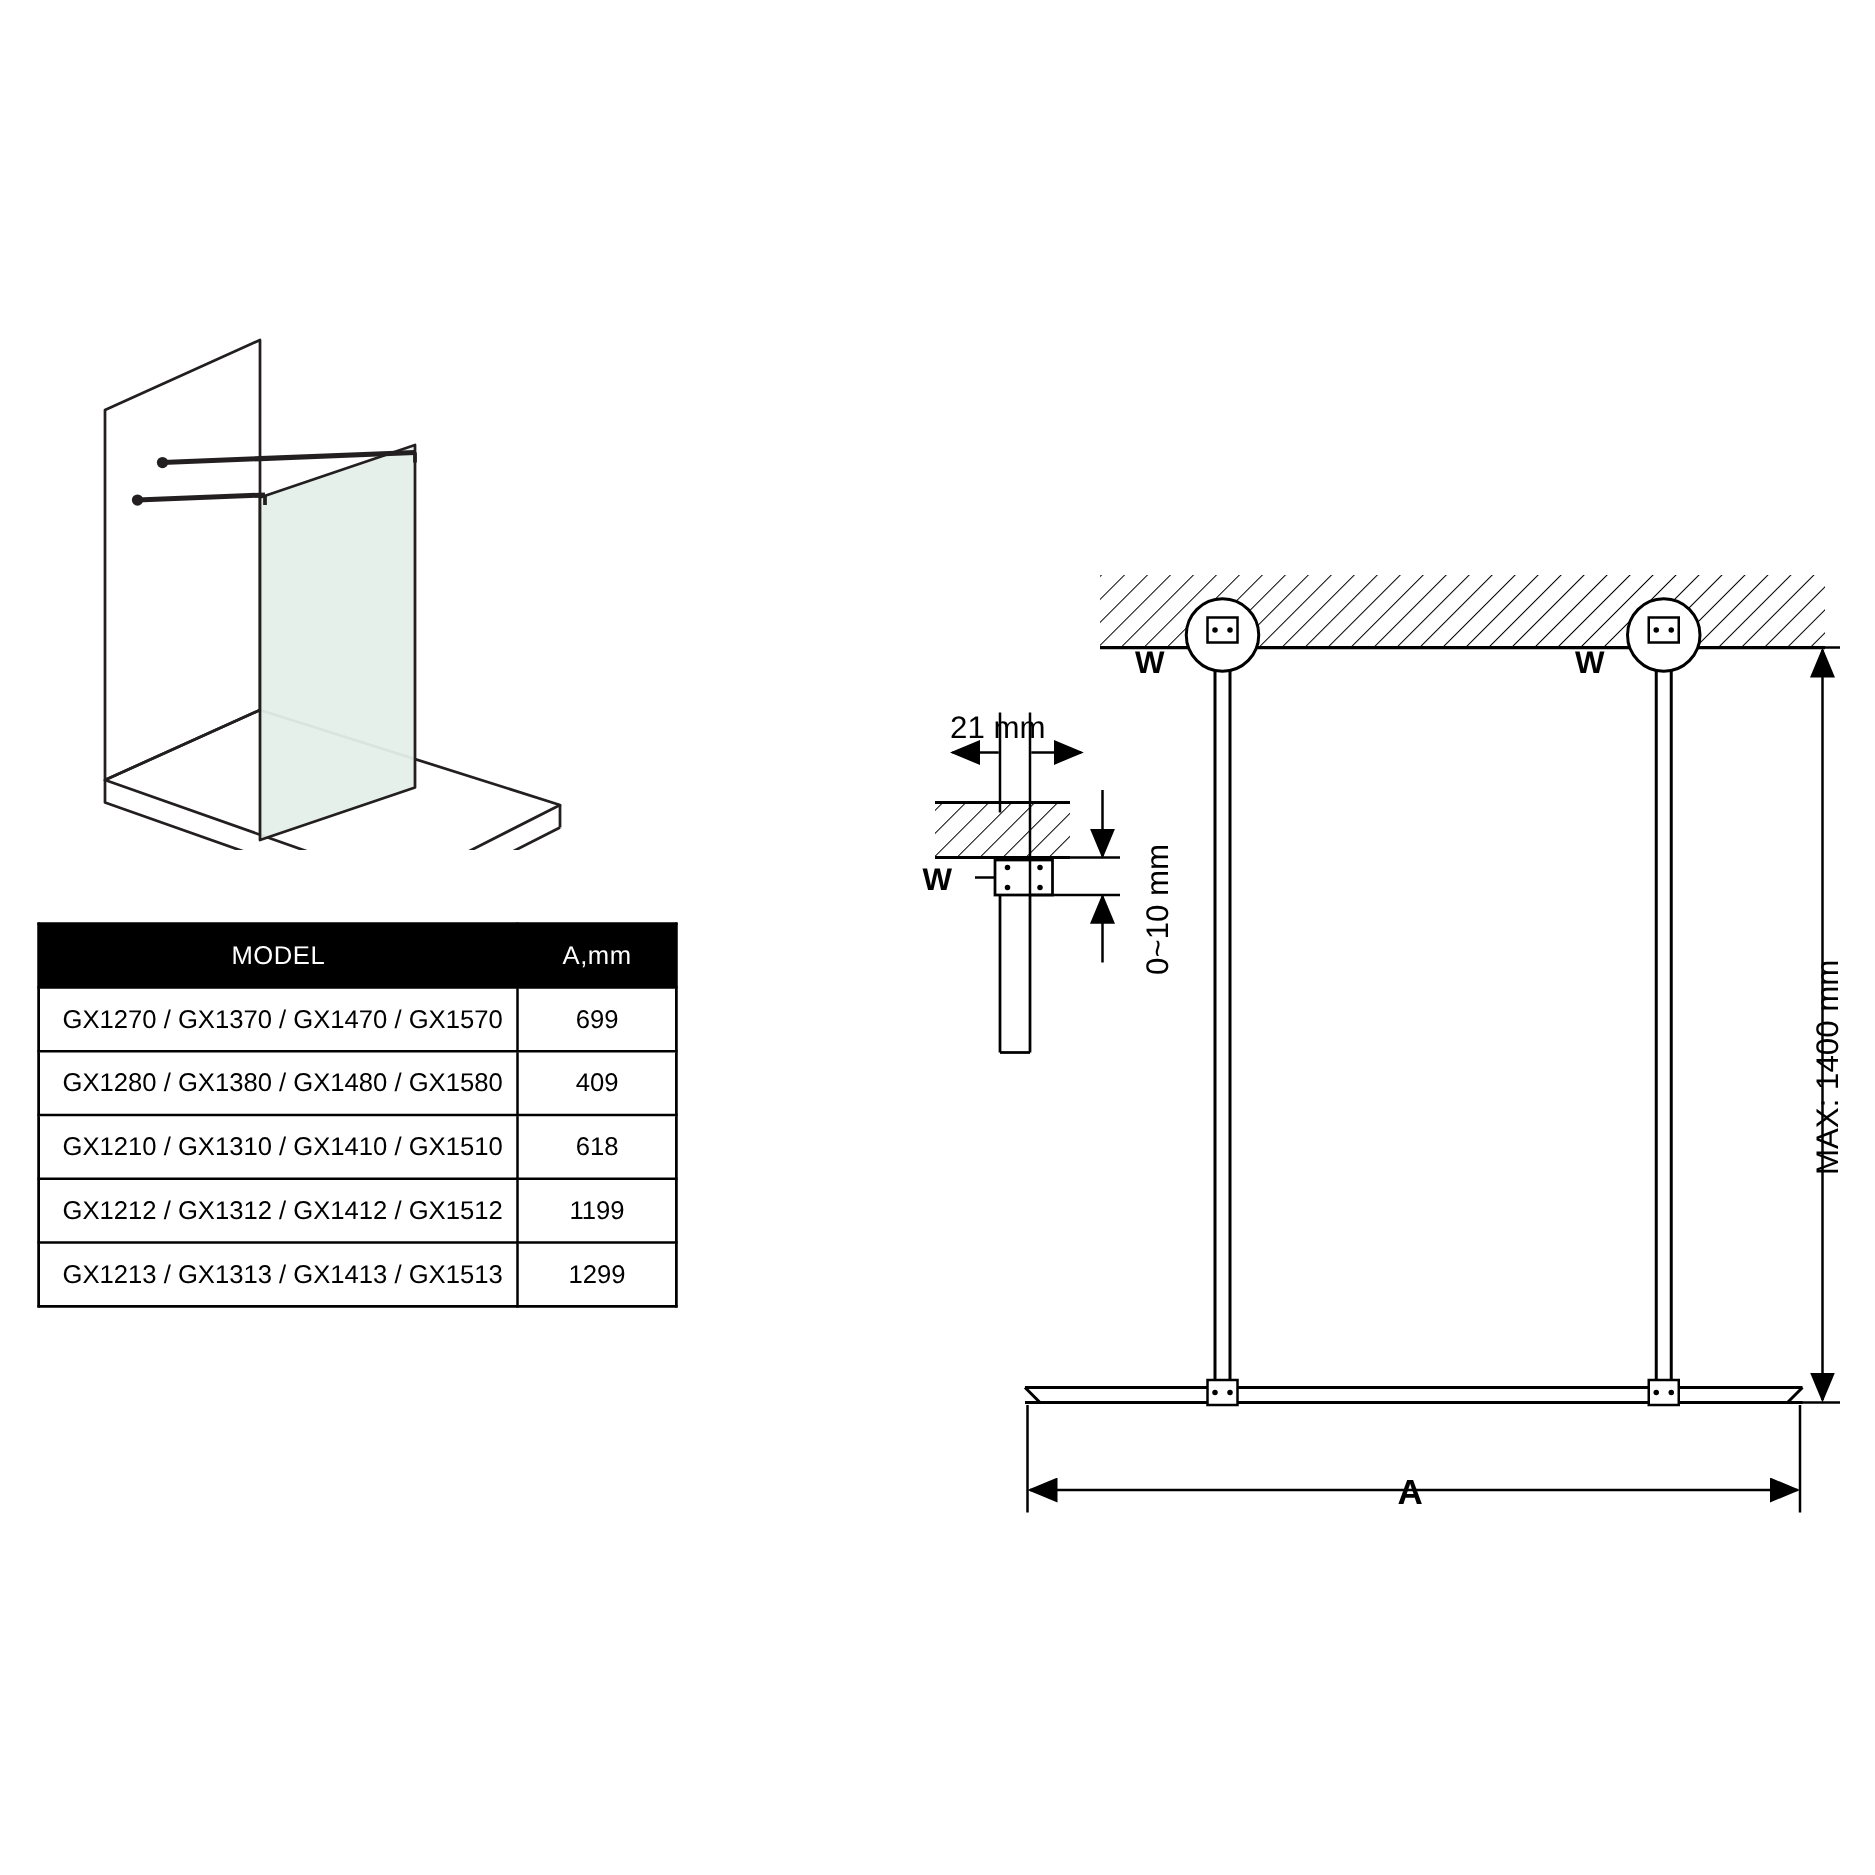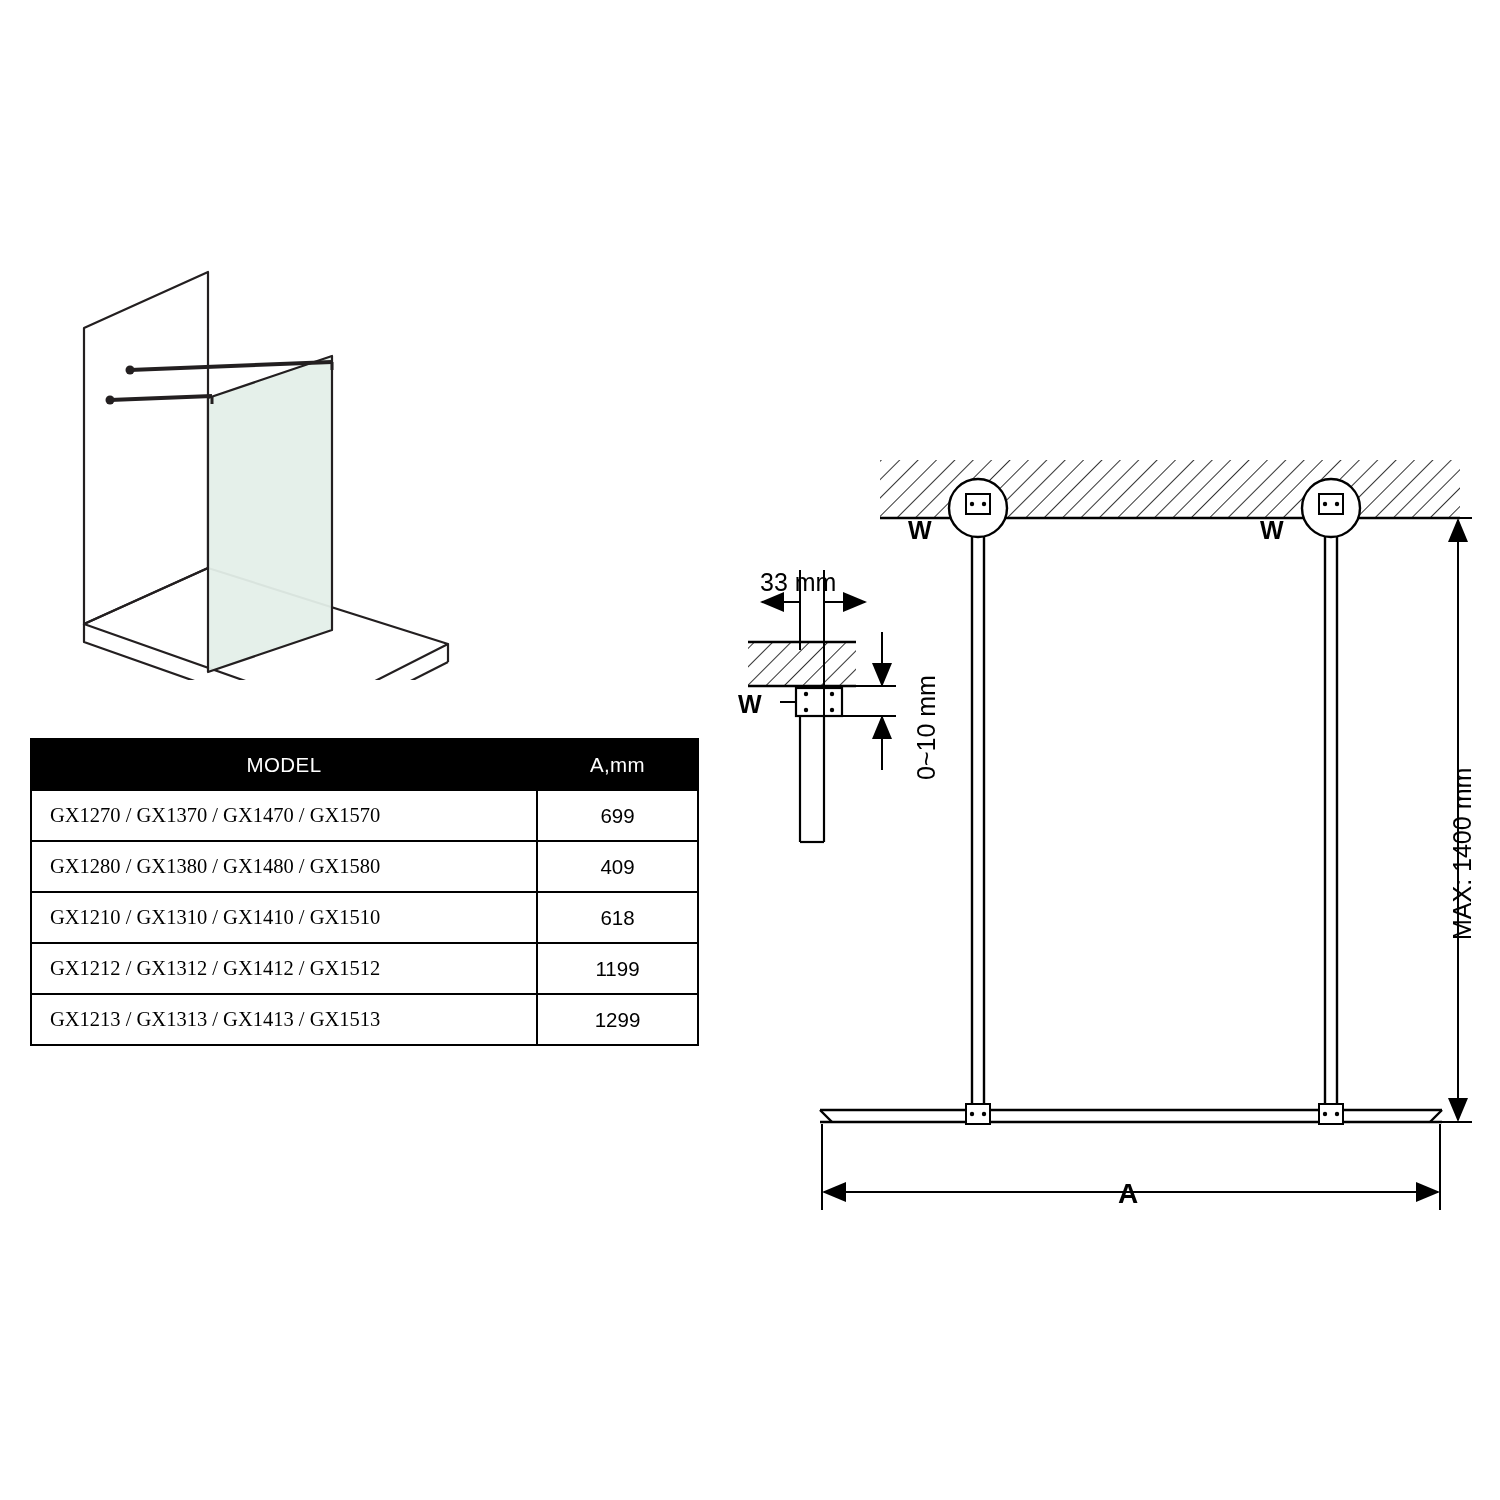--- a/index.html
+++ b/index.html
@@ -27,21 +27,21 @@
     left: 70px;
     top: 250px;
     width: 420px;
     height: 430px;
   }
   
   #model-table {
     position: absolute;
     left: 30px;
     top: 738px;
-    width: 669px;
+    width: 512px;
     border-collapse: collapse;
     background: #000000;
   }
   #model-table th, #model-table td {
     border: 2px solid #000000;
     font-size: 20.5px;
     font-weight: normal;
     height: 51px;
     box-sizing: border-box;
   }
@@ -54,21 +54,20 @@
     border: 2px solid #000000;
   }
   #model-table tbody td {
     background: #ffffff;
     color: #000000;
   }
   #model-table tbody td.model-col {
     padding-left: 18px;
     text-align: left;
     width: 440px;
-    font-family: Liberation Serif, serif;
   }
   #model-table tbody td.dim-col {
     text-align: center;
     width: 140px;
   }
   #model-table thead th.th-model { width: 440px; }
   #model-table thead th.th-dim { width: 140px; }
 
   
   #tech {
@@ -265,21 +264,21 @@
     </svg>
 
     
     <span class="htext lbl-bold" style="left:208px; top:96px;">W</span>
     <span class="htext lbl-bold" style="left:560px; top:96px;">W</span>
 
     
 
     <span class="vtext" style="left:748px; top:520px; transform: rotate(-90deg); font-size:25px;">MAX: 1400 mm</span>
 
-    <span class="htext" style="left:60px; top:148px; font-size:25px;">33 mm</span>
+    <span class="htext" style="left:60px; top:148px; font-size:25px;">21 mm</span>
 
     <span class="vtext" style="left:212px; top:360px; transform: rotate(-90deg); font-size:25px;">0~10 mm</span>
 
     <span class="htext lbl-bold" style="left:38px; top:270px;">W</span>
   </div>
 
   <span class="htext lbl-bold" style="position:absolute; left:1118px; top:1178px; font-size:28px;">A</span>
 
 </div>
 

